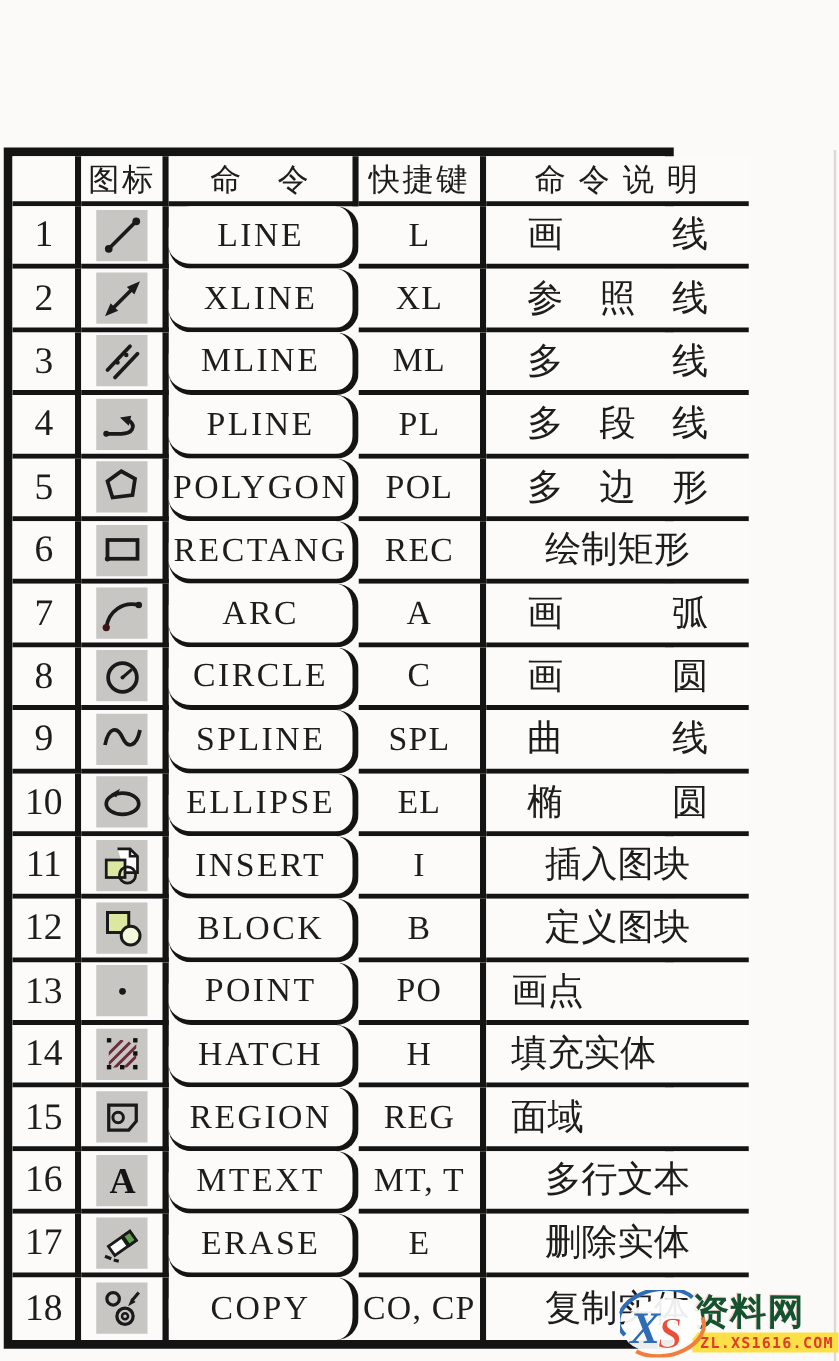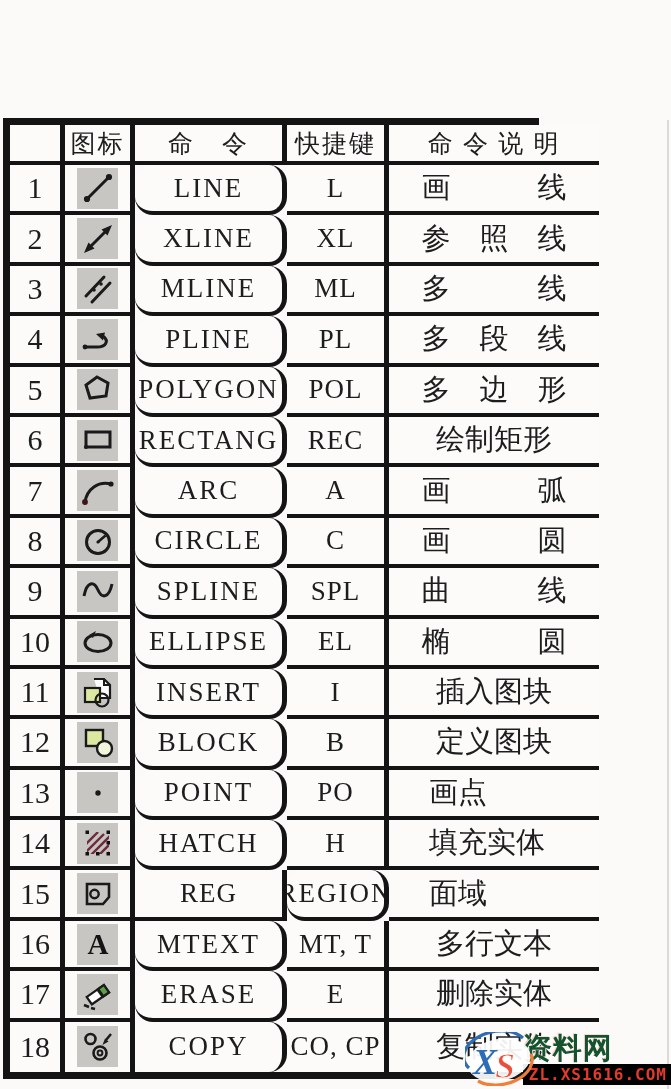--- a/index.html
+++ b/index.html
@@ -31,21 +31,21 @@
     color:#1d1d1d;
     overflow:hidden;
   }
   .cell.no-r { border-right:none; }
   .cell.no-b { border-bottom:none; }
   .cell.header { font-size:25px; letter-spacing:2px; font-weight:400; }
   .cell.c-num  { font-size:30px; }
   .cell.c-cmd  { font-size:27px; letter-spacing:2px;border-radius:18px; }
   .cell.c-sc   { font-size:27px; letter-spacing:1px; }
   .cell.c-desc { font-size:29px; }
-  .cell.desc-left { justify-content:flex-start; padding-left:40px; }
+  .cell.desc-left { justify-content:flex-start; padding-left:20px; }
   .icon-box {
     width:41px; height:41px;
     background:#c7c6c3;
     display:flex; align-items:center; justify-content:center;
   }
   .icon-box svg { width:40px; height:40px; display:block; }
 
   .watermark {
     position:absolute; right:0px; bottom:3px;
     display:flex; align-items:center;
@@ -53,22 +53,22 @@
   }
   .wm-logo { width:70px; height:54px; margin-right:-12px; position:relative; z-index:6; }
   .wm-text { display:flex; flex-direction:column; align-items:flex-start; }
   .wm-name {
     font-size:29px; font-weight:bold; color:#14532d;
     letter-spacing:1px; line-height:1.0;
     text-shadow:1px 1px 0 #ffffff, -1px -1px 0 #ffd9d4;
     font-family:"Liberation Sans", sans-serif;
   }
   .wm-url {
-    font-size:16px; font-weight:bold; color:#e23b2e;
-    background:#000000; padding:1px 4px 1px 6px; margin-top:1px;
+    font-size:12px; font-weight:bold; color:#e23b2e;
+    background:#fde047; padding:1px 4px 1px 6px; margin-top:1px;
     letter-spacing:1px;
     font-family:"DejaVu Sans Mono", monospace;
   }
 </style>
 </head>
 <body>
 
 <div class="right-edge-line"></div>
 
 <div class="cmd-table">
@@ -271,22 +271,22 @@
     <div class="cell c-desc no-r desc-left">填充实体</div>
     <div class="cell c-num">15</div>
     <div class="cell c-icon">
       <span class="icon-box">
         <svg viewBox="0 0 40 40">
           <path d="M9,10 H31 V23 L25,30 H9 Z" fill="none" stroke="#1a1a1a" stroke-width="2.6"></path>
           <circle cx="16.5" cy="20" r="4.2" fill="none" stroke="#1a1a1a" stroke-width="2.4"></circle>
         </svg>
       </span>
     </div>
+    <div class="cell c-cmd">REGION</div>
     <div class="cell c-sc">REG</div>
-    <div class="cell c-cmd">REGION</div>
     <div class="cell c-desc no-r desc-left">面域</div>
     <div class="cell c-num">16</div>
     <div class="cell c-icon">
       <span class="icon-box">
         <svg viewBox="0 0 40 40">
           <text x="20" y="30" text-anchor="middle" font-size="29" font-family="Liberation Serif, serif" font-weight="bold" fill="#141414">A</text>
         </svg>
       </span>
     </div>
     <div class="cell c-cmd">MTEXT</div>

